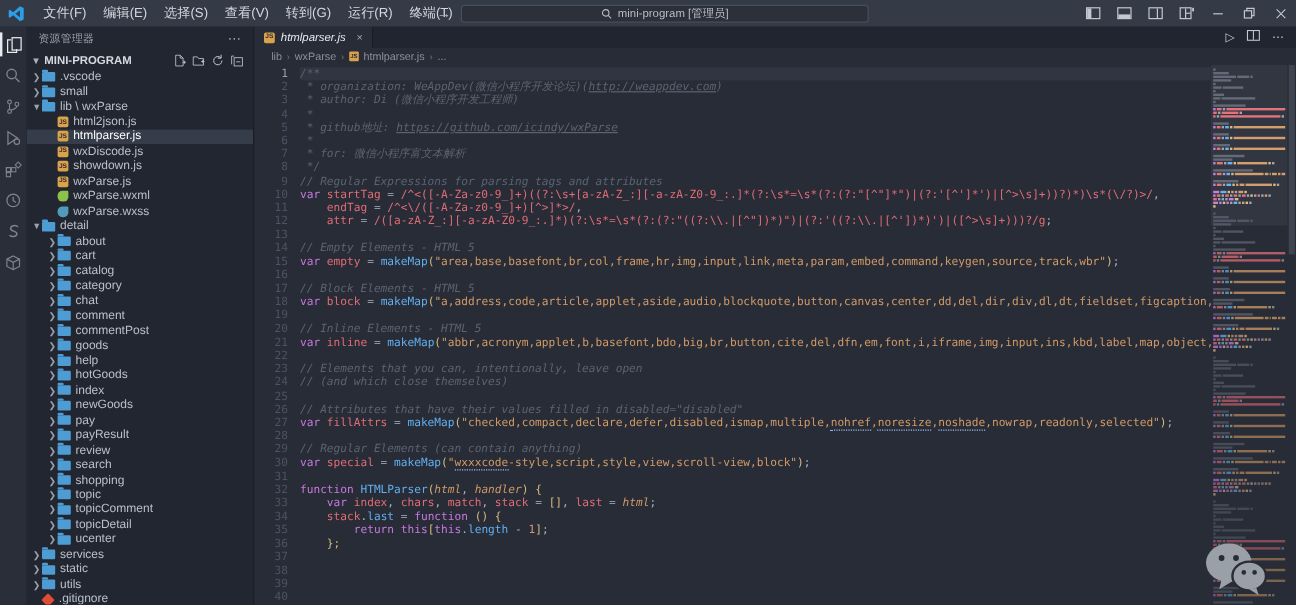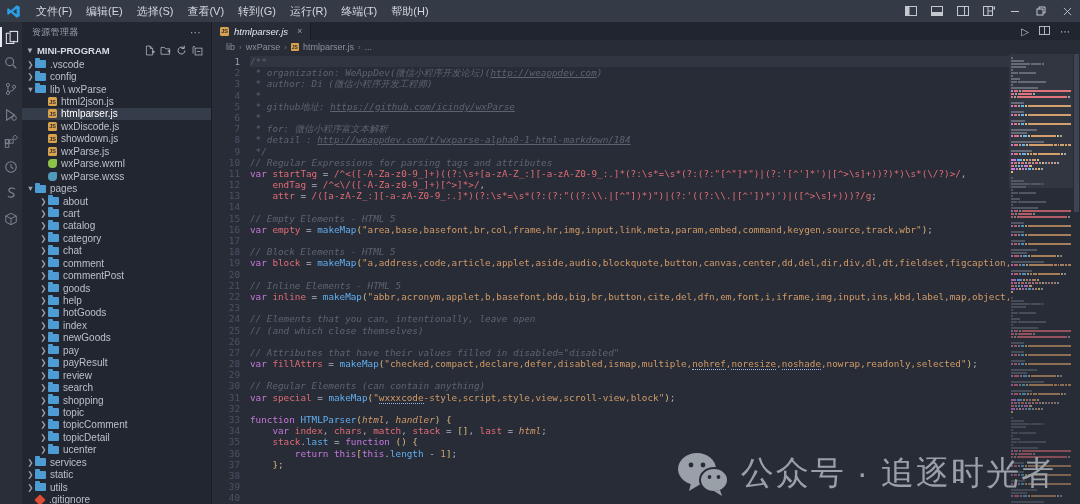--- a/index.html
+++ b/index.html
@@ -103,20 +103,27 @@
   <div class="titlebar">
     <div class="tb-left">
       <svg class="logo" viewBox="0 0 24 24">
           <path fill="#2a9fe8" d="M17 2 8 10 3.5 6.7 2 7.6v8.8l1.5.9L8 14l9 8 5-2.3V4.3L17 2zm0 5.5v9L11 12l6-4.5z"></path>
         </svg>
       <div id="menus"><span class="menu-item">文件(F)</span><span class="menu-item">编辑(E)</span><span class="menu-item">选择(S)</span><span class="menu-item">查看(V)</span><span class="menu-item">转到(G)</span><span class="menu-item">运行(R)</span><span class="menu-item">终端(T)</span><span class="menu-item">帮助(H)</span></div>
     </div>
     <div class="tb-center">
       <span class="nav-arrow">←</span>
       <span class="nav-arrow">→</span>
+      <div class="searchbox">
+        <svg width="9" height="9" viewBox="0 0 12 12">
+            <circle cx="5" cy="5" r="3.6" fill="none" stroke="#b7bcc6" stroke-width="1.2"></circle>
+            <line x1="7.8" y1="7.8" x2="11" y2="11" stroke="#b7bcc6" stroke-width="1.2"></line>
+          </svg>
+        <span>mini-program [管理员]</span>
+      </div>
     </div>
     <div class="tb-right">
       <span class="tb-icon">
           <svg width="12" height="10" viewBox="0 0 12 10">
             <rect x=".5" y=".5" width="11" height="9" fill="none" stroke="currentColor"></rect>
             <rect x="1" y="1" width="3.5" height="8" fill="currentColor"></rect>
           </svg>
         </span>
       <span class="tb-icon">
           <svg width="12" height="10" viewBox="0 0 12 10">
@@ -257,21 +264,21 @@
             <span class="ticon">
               <span class="ticon-folder"></span>
             </span>
             <span>.vscode</span>
           </div>
           <div class="trow" style="padding-left: 4px;">
             <span class="chev">❯</span>
             <span class="ticon">
               <span class="ticon-folder"></span>
             </span>
-            <span>config</span>
+            <span>small</span>
           </div>
           <div class="trow" style="padding-left: 4px;">
             <span class="chev">▼</span>
             <span class="ticon">
               <span class="ticon-folder"></span>
             </span>
             <span>lib \ wxParse</span>
           </div>
           <div class="trow" style="padding-left: 17px;">
             <span class="chev"></span>
@@ -320,21 +327,21 @@
             <span class="ticon">
               <span class="ticon-wxss"></span>
             </span>
             <span>wxParse.wxss</span>
           </div>
           <div class="trow" style="padding-left: 4px;">
             <span class="chev">▼</span>
             <span class="ticon">
               <span class="ticon-folder"></span>
             </span>
-            <span>pages</span>
+            <span>detail</span>
           </div>
           <div class="trow" style="padding-left: 17px;">
             <span class="chev">❯</span>
             <span class="ticon">
               <span class="ticon-folder"></span>
             </span>
             <span>about</span>
           </div>
           <div class="trow" style="padding-left: 17px;">
             <span class="chev">❯</span>
@@ -577,21 +584,20 @@
             <div class="gl">40</div>
           </div>
         <div class="code" id="code">
             <div class="cl-row active"><span class="tk cm">/**</span></div>
             <div class="cl-row"><span class="tk cm"> * organization: WeAppDev(微信小程序开发论坛)(</span><span class="tk cl">http://weappdev.com</span><span class="tk cm">)</span></div>
             <div class="cl-row"><span class="tk cm"> * author: Di (微信小程序开发工程师)</span></div>
             <div class="cl-row"><span class="tk cm"> *</span></div>
             <div class="cl-row"><span class="tk cm"> * github地址: </span><span class="tk cl">https://github.com/icindy/wxParse</span></div>
             <div class="cl-row"><span class="tk cm"> *</span></div>
             <div class="cl-row"><span class="tk cm"> * for: 微信小程序富文本解析</span></div>
-            <div class="cl-row"><span class="tk cm"> * detail : </span><span class="tk cl">http://weappdev.com/t/wxparse-alpha0-1-html-markdown/184</span></div>
             <div class="cl-row"><span class="tk cm"> */</span></div>
             <div class="cl-row"><span class="tk cm">// Regular Expressions for parsing tags and attributes</span></div>
             <div class="cl-row"><span class="tk kw">var </span><span class="tk vr">startTag</span><span class="tk op"> = </span><span class="tk rx">/^&lt;([-A-Za-z0-9_]+)((?:\s+[a-zA-Z_:][-a-zA-Z0-9_:.]*(?:\s*=\s*(?:(?:"[^"]*")|(?:'[^']*')|[^&gt;\s]+))?)*)\s*(\/?)&gt;/</span><span class="tk op">,</span></div>
             <div class="cl-row"><span class="tk op">    </span><span class="tk vr">endTag</span><span class="tk op"> = </span><span class="tk rx">/^&lt;\/([-A-Za-z0-9_]+)[^&gt;]*&gt;/</span><span class="tk op">,</span></div>
             <div class="cl-row"><span class="tk op">    </span><span class="tk vr">attr</span><span class="tk op"> = </span><span class="tk rx">/([a-zA-Z_:][-a-zA-Z0-9_:.]*)(?:\s*=\s*(?:(?:"((?:\\.|[^"])*)")|(?:'((?:\\.|[^'])*)')|([^&gt;\s]+)))?/g</span><span class="tk op">;</span></div>
             <div class="cl-row"></div>
             <div class="cl-row"><span class="tk cm">// Empty Elements - HTML 5</span></div>
             <div class="cl-row"><span class="tk kw">var </span><span class="tk vr">empty</span><span class="tk op"> = </span><span class="tk fn">makeMap</span><span class="tk br">(</span><span class="tk st">"area,base,basefont,br,col,frame,hr,img,input,link,meta,param,embed,command,keygen,source,track,wbr"</span><span class="tk br">)</span><span class="tk op">;</span></div>
             <div class="cl-row"></div>
             <div class="cl-row"><span class="tk cm">// Block Elements - HTML 5</span></div>
@@ -1315,18 +1321,17 @@
           <svg width="52" height="44" viewBox="0 0 52 44">
             <ellipse cx="20" cy="17" rx="19" ry="16" fill="#9aa0a8"></ellipse>
             <path d="M14 31 12 39l10-6z" fill="#9aa0a8"></path>
             <circle cx="14" cy="13" r="2.4" fill="#282c37"></circle>
             <circle cx="26" cy="13" r="2.4" fill="#282c37"></circle>
             <ellipse cx="37" cy="28" rx="14" ry="12" fill="#9aa0a8" stroke="#282c37" stroke-width="2"></ellipse>
             <path d="M43 38l2 6-8-5z" fill="#9aa0a8"></path>
             <circle cx="32.5" cy="25" r="1.9" fill="#282c37"></circle>
             <circle cx="41.5" cy="25" r="1.9" fill="#282c37"></circle>
           </svg>
-          <span class="wm-text">公众号 · 追逐时光者</span>
         </div>
       </div>
     </div>
   </div>
 </div>
 
 </body></html>

